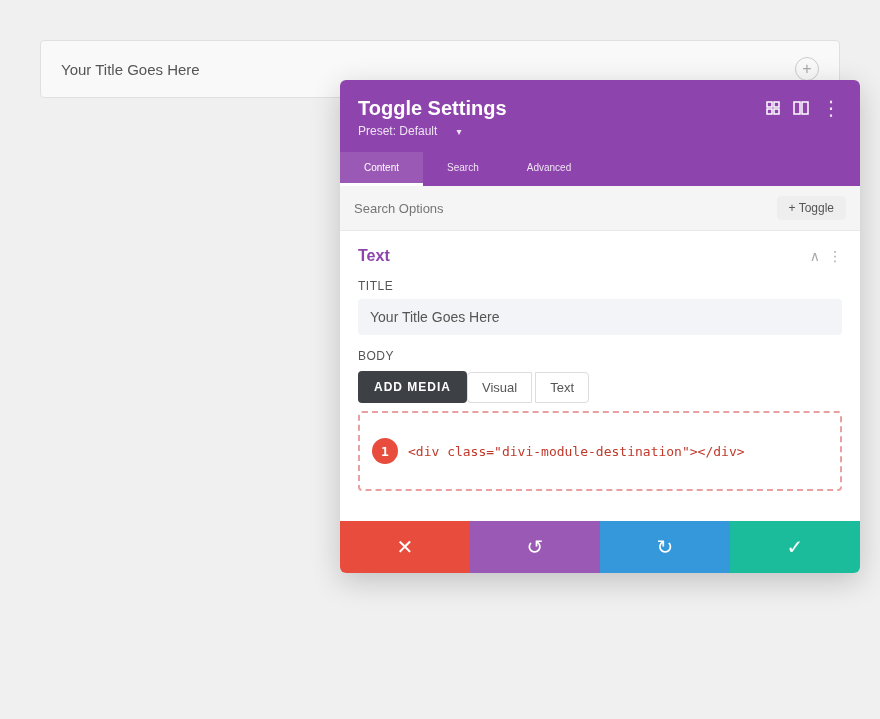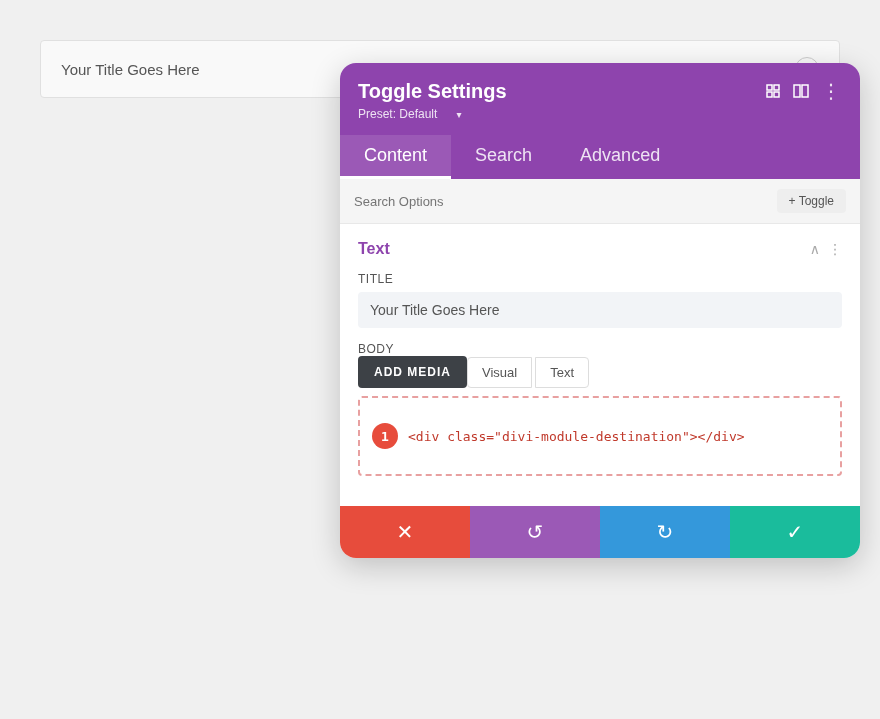--- a/index.html
+++ b/index.html
@@ -49,25 +49,25 @@
       align-items: center;
       justify-content: center;
       color: #aaa;
       font-size: 16px;
       cursor: pointer;
     }
 
     
     .settings-panel {
       position: absolute;
-      top: 63px;
+      top: 80px;
       left: 340px;
       width: 520px;
       background: #fff;
-      border-radius: 16px;
+      border-radius: 6px;
       box-shadow: 0 8px 30px rgba(0,0,0,0.2);
       overflow: hidden;
     }
 
     
     .panel-header {
       background: #8e44ad;
       padding: 16px 18px 14px;
       color: white;
     }
@@ -115,21 +115,21 @@
     
     .panel-tabs {
       background: #8e44ad;
       display: flex;
       padding: 0 0 0 0;
     }
 
     .panel-tab {
       padding: 10px 24px;
       color: rgba(255,255,255,0.85);
-      font-size: 18px;
+      font-size: 10px;
       cursor: pointer;
       border-bottom: 3px solid transparent;
       font-weight: 500;
     }
 
     .panel-tab.active {
       background: #9b59b6;
       border-bottom: 3px solid white;
       color: white;
     }
@@ -224,21 +224,21 @@
       padding: 10px 12px;
       font-size: 14px;
       color: #555;
       outline: none;
     }
 
     
     .body-field-label {
       font-size: 12px;
       color: #555;
-      margin-bottom: 0;
+      margin-bottom: 8px;
       font-weight: 500;
       text-transform: uppercase;
       letter-spacing: 0.5px;
     }
 
     .media-toolbar {
       display: flex;
       align-items: center;
       justify-content: flex-start;
       margin-bottom: 8px;

